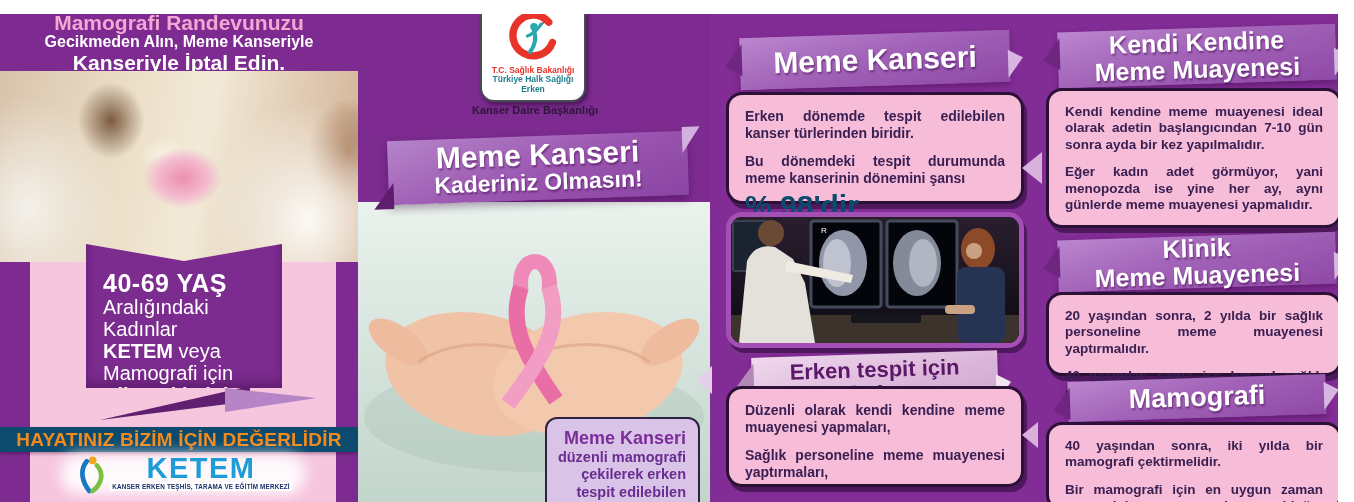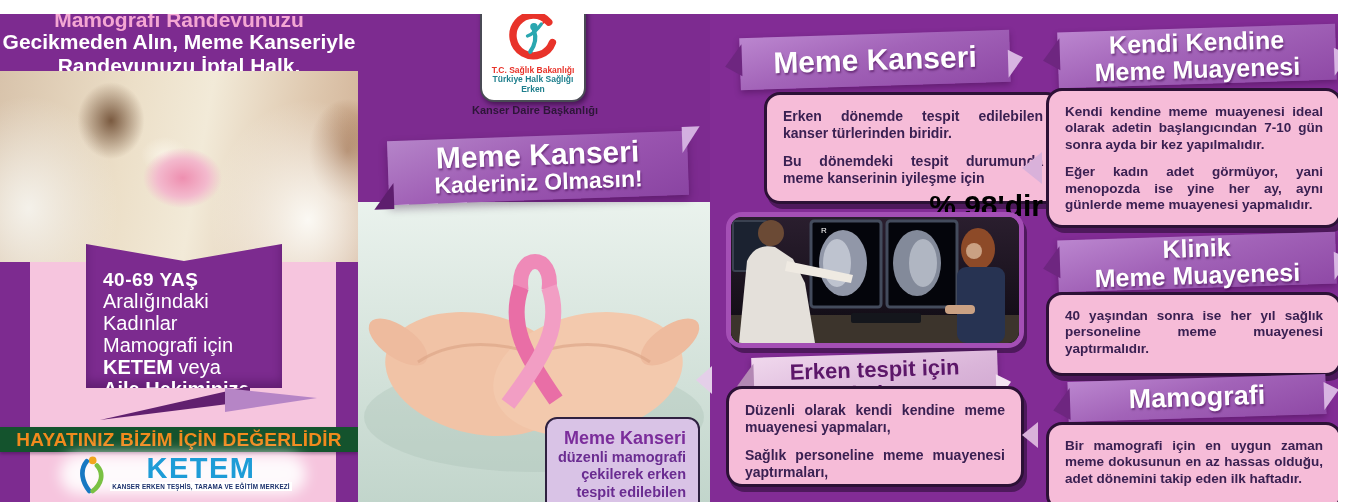--- a/index.html
+++ b/index.html
@@ -6,48 +6,48 @@
   html,body { width:1354px; height:502px; }
   body { font-family:"Liberation Sans", sans-serif; }
   .poster { position:relative; width:1338px; height:502px; overflow:hidden;
             background:#7d2b90;margin-top:14px; }
   .abs { position:absolute; }
 
   
   .lp-header { left:0; top:0; width:358px; height:57px; background:#7d2b90;
                display:flex; flex-direction:column; align-items:center; justify-content:center; }
   .lp-h1 { color:#f4a7d3; font-size:21px; font-weight:800; line-height:1.0; }
-  .lp-h2 { color:#ffffff; font-size:21px; font-weight:700; line-height:1.15; }
+  .lp-h2 { color:#ffffff; font-size:16px; font-weight:700; line-height:1.15; }
   .lp-h3 { color:#ffffff; font-size:21px; font-weight:800; line-height:1.0; }
 
   .lp-photo { left:0; top:57px; width:358px; height:191px;
     background:
       radial-gradient(55px 42px at 51% 56%, #ee8fb0 0%, #f3b9cd 45%, rgba(246,215,224,0) 72%),
       radial-gradient(34px 26px at 46% 44%, #f9f3e6 0%, rgba(249,243,230,0) 70%),
       radial-gradient(120px 150px at 8% 72%, #f4f1ea 0%, rgba(244,241,234,0) 75%),
       radial-gradient(130px 160px at 86% 78%, #fbf9f4 0%, rgba(251,249,244,0) 75%),
       radial-gradient(55px 75px at 97% 42%, #9c6a44 0%, rgba(156,106,68,0) 70%),
       radial-gradient(48px 55px at 31% 26%, #7a5a40 0%, rgba(122,90,64,0) 70%),
       linear-gradient(100deg, #d8c3ab 0%, #ecdfc8 35%, #f2ead8 55%, #dfc9b0 80%, #d0b094 100%); }
 
   .lp-pink { left:30px; top:248px; width:306px; height:246px; background:#f6c5de; }
   .lp-bottom-strip { left:0; top:494px; width:358px; height:8px; background:#6a2280; }
 
   .lp-banner { left:86px; top:230px; width:196px; height:144px; background:#7c2b8f;
     clip-path:polygon(0 0, 50% 17px, 100% 0, 100% 100%, 0 100%);
     padding:26px 0 0 17px; color:#fff; box-shadow:inset 0 -6px 10px rgba(50,5,60,.35); }
-  .lp-banner-title { font-size:19px; font-weight:800; line-height:1.05; letter-spacing:.5px; }
+  .lp-banner-title { font-size:25px; font-weight:800; line-height:1.05; letter-spacing:.5px; }
   .lp-banner-line { font-size:20px; font-weight:500; line-height:1.1; }
   .lp-banner-line b { font-weight:800; }
   .lp-fold-dark { left:100px; top:372px; width:150px; height:34px; background:#61206f;
     clip-path:polygon(0 100%, 100% 0, 100% 45%); }
   .lp-fold-light { left:225px; top:374px; width:92px; height:24px; background:#b685c6;
     clip-path:polygon(0 0, 100% 42%, 0 100%); }
 
-  .lp-slogan { left:0; top:413px; width:358px; height:25px; background:#14532d;
+  .lp-slogan { left:0; top:413px; width:358px; height:25px; background:#0c4a6e;
     box-shadow:0 2px 3px rgba(40,0,50,.35); display:flex; align-items:center; justify-content:center;
     color:#f18a1d; font-size:19px; font-weight:800; letter-spacing:.2px; }
 
   .lp-ketem { left:46px; top:440px; width:274px; height:52px; display:flex;
     flex-direction:column; align-items:center; }
   .lp-ketem-glow { left:60px; top:440px; width:246px; height:40px; background:rgba(255,255,255,.9);
     border-radius:20px; filter:blur(7px); }
   .ketem-row { display:flex; align-items:flex-start; gap:2px; }
   .ketem-name { color:#1e9cd7; font-size:29px; font-weight:800; letter-spacing:1.5px; line-height:1; }
   .ketem-sub { background:#ffffff; color:#1a2f6b; font-size:6.3px; font-weight:700;
@@ -99,21 +99,21 @@
   .ribbon.pale { background:linear-gradient(165deg,#f0d8ed,#dab5d9 60%,#cfa5cf); color:#5c1769; }
   .ribbon.pale .rt { text-shadow:none; }
   .ribbon.pale::before { border-right-color:#b388b4; }
   .ribbon.pale::after { border-left-color:#f3e4f2; }
 
   .pbox { position:absolute; background:#f6bcd8; border:3px solid #2c1136; border-radius:16px;
     box-shadow:3px 5px 0 rgba(25,5,35,.5); color:#3a2052; padding:13px 16px;
     text-align:justify; font-weight:600; }
   .pbox p { line-height:1.22; margin:0 0 11px 0; }
   .pbox p:last-child { margin-bottom:0; }
-  .stat { text-align:right; color:#000000; font-size:30px; font-weight:800; line-height:1; }
+  .stat { text-align:left; color:#0c4a6e; font-size:30px; font-weight:800; line-height:1; }
 
   .photo-frame { left:726px; top:198px; width:298px; height:136px; border:5px solid #a44fb5;
     border-radius:16px; background:#15101c; overflow:hidden;
     box-shadow:3px 5px 0 rgba(25,5,35,.5); }
 
   .chev { position:absolute; width:0; height:0; }
   .chev.c1 { left:1022px; top:138px; border-top:16px solid transparent;
     border-bottom:16px solid transparent; border-right:20px solid #d9b1da; }
   .chev.c2 { left:1022px; top:408px; border-top:13px solid transparent;
     border-bottom:13px solid transparent; border-right:16px solid #d9b1da; }
@@ -126,32 +126,32 @@
   .fs135 { font-size:13.5px; }
 </style>
 </head>
 <body>
 
 <div class="poster">
 
   <div class="abs lp-header">
     <div class="lp-h1">Mamografi Randevunuzu</div>
     <div class="lp-h2">Gecikmeden Alın, Meme Kanseriyle</div>
-    <div class="lp-h3">Randevunuzu İptal Halk.</div>
+    <div class="lp-h3">Kanseriyle İptal Edin.</div>
   </div>
 
   <div class="abs lp-photo"></div>
   <div class="abs lp-pink"></div>
 
   <div class="abs lp-banner">
     <div class="lp-banner-title">40-69 YAŞ</div>
     <div class="lp-banner-line">Aralığındaki</div>
     <div class="lp-banner-line">Kadınlar</div>
+    <div class="lp-banner-line"><b>KETEM</b><span> veya</span></div>
     <div class="lp-banner-line">Mamografi için</div>
-    <div class="lp-banner-line"><b>KETEM</b><span> veya</span></div>
     <div class="lp-banner-line"><b>Aile Hekiminize</b></div>
     <div class="lp-banner-line">Başvurun.</div>
   </div>
   <div class="abs lp-fold-dark"></div>
   <div class="abs lp-fold-light"></div>
 
   <div class="abs lp-slogan">
     <span>HAYATINIZ BİZİM İÇİN DEĞERLİDİR</span>
   </div>
 
@@ -221,23 +221,23 @@
   <div class="abs mp-note">
     <div class="mp-note-title">Meme Kanseri</div>
     <div class="mp-note-body">düzenli mamografi çekilerek erken tespit edilebilen bir hastalıktır.</div>
   </div>
 
   <div class="abs rp-bg"></div>
 
   <div class="ribbon" style="left:740px;top:20px;width:270px;height:52px;">
     <div class="rt" style="font-size:30px;">Meme Kanseri</div>
   </div>
-  <div class="pbox fs14" style="left:764px;top:78px;width:298px;height:112px;">
+  <div class="pbox fs14" style="left:726px;top:78px;width:298px;height:112px;">
     <p>Erken dönemde tespit edilebilen kanser türlerinden biridir.</p>
-    <p style="margin-bottom:4px;">Bu dönemdeki tespit durumunda meme kanserinin iyileşme için</p>
+    <p style="margin-bottom:4px;">Bu dönemdeki tespit durumunda meme kanserinin dönemini şansı</p>
     <div class="stat">% 98'dir</div>
   </div>
 
   <div class="abs photo-frame">
     <svg width="288" height="126" viewBox="0 0 288 126">
       <defs>
         <linearGradient id="dbg" x1="0" y1="0" x2="0" y2="1">
           <stop offset="0" stop-color="#2a1e2e"></stop>
             <stop offset="1" stop-color="#0e0a12"></stop>
         </linearGradient>
@@ -280,27 +280,29 @@
   <div class="pbox fs135" style="left:1046px;top:74px;width:296px;height:140px;">
     <p>Kendi kendine meme muayenesi ideal olarak adetin başlangıcından 7-10 gün sonra ayda bir kez yapılmalıdır.</p>
     <p>Eğer kadın adet görmüyor, yani menopozda ise yine her ay, aynı günlerde meme muayenesi yapmalıdır.</p>
   </div>
 
   <div class="ribbon" style="left:1058px;top:222px;width:278px;height:52px;">
     <div class="rt" style="font-size:25px;">Klinik</div>
     <div class="rt" style="font-size:25px;">Meme Muayenesi</div>
   </div>
   <div class="pbox fs135" style="left:1046px;top:278px;width:296px;height:84px;">
+    <p>20 yaşından sonra, 2 yılda bir sağlık personeline meme muayenesi yaptırmalıdır.</p>
     <p>40 yaşından sonra ise her yıl sağlık personeline meme muayenesi yaptırmalıdır.</p>
   </div>
 
   <div class="ribbon" style="left:1068px;top:364px;width:258px;height:40px;">
     <div class="rt" style="font-size:27px;">Mamografi</div>
   </div>
   <div class="pbox fs135" style="left:1046px;top:408px;width:296px;height:89px;">
+    <p>40 yaşından sonra, iki yılda bir mamografi çektirmelidir.</p>
     <p>Bir mamografi için en uygun zaman meme dokusunun en az hassas olduğu, adet dönemini takip eden ilk haftadır.</p>
   </div>
 
   <div class="chev c1"></div>
   <div class="chev c2"></div>
   <div class="chev c3"></div>
   <div class="chev c4"></div>
 
 </div>
 

